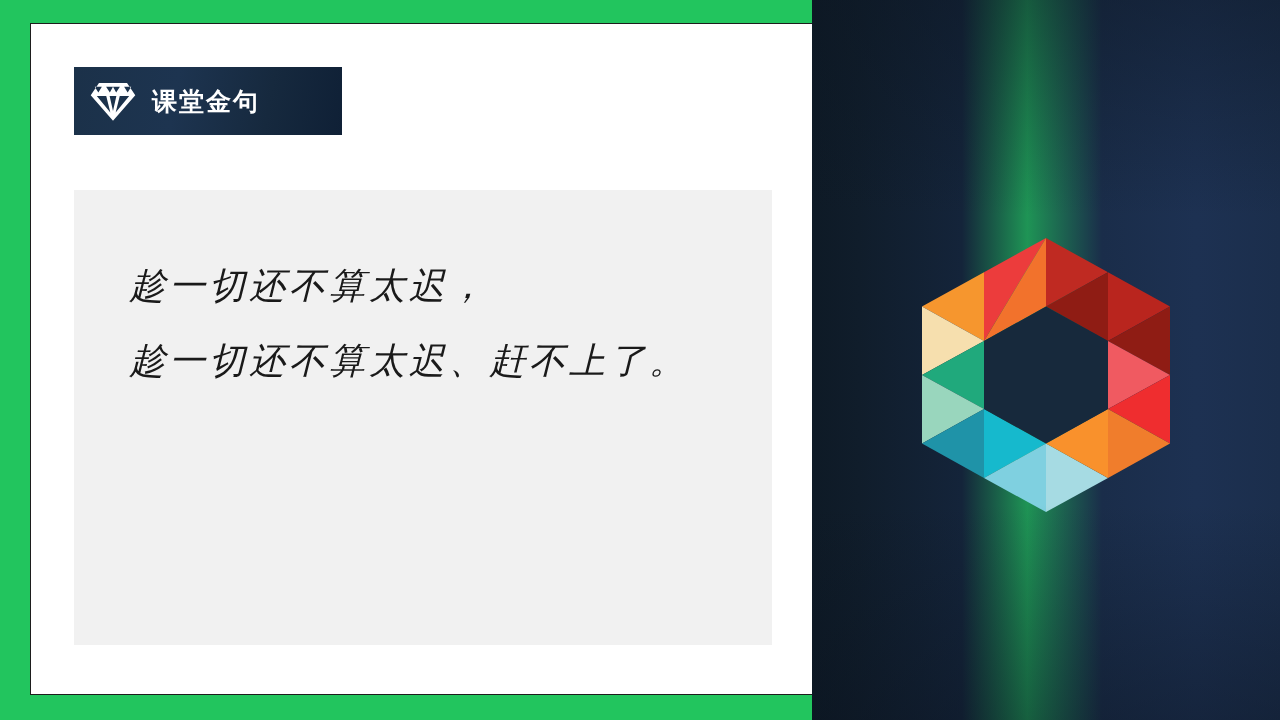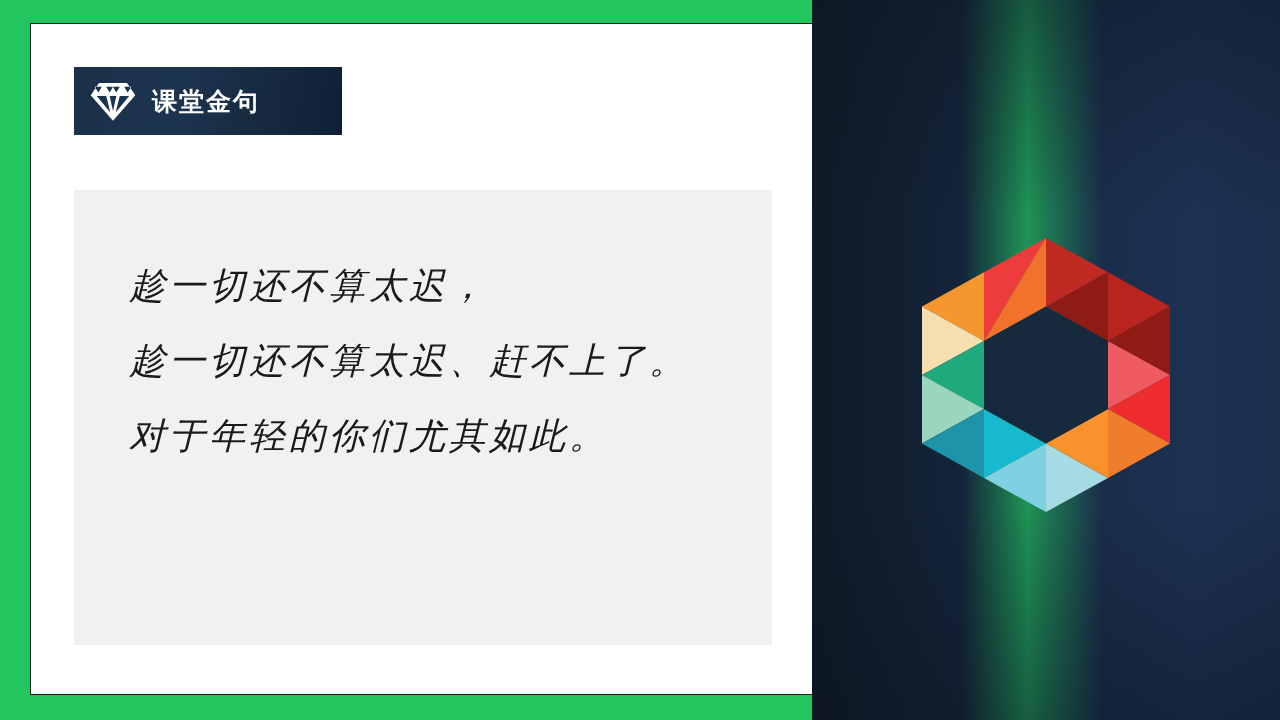--- a/index.html
+++ b/index.html
@@ -137,21 +137,20 @@
                  M27.3 22 L36.7 22 L32 43 Z" fill-rule="evenodd"></path>
       </g>
     </svg>
     <div class="badge-title">课堂金句</div>
   </div>
 
   <div class="quote-panel">
     <div class="quote-lines">
       <div class="quote-line">趁一切还不算太迟，</div>
       <div class="quote-line">趁一切还不算太迟、赶不上了。</div>
-      <div class="quote-line">对于年轻的你们尤其如此。</div>
     </div>
   </div>
 
   <div class="right-panel">
     <div class="logo-wrap">
 
       <svg class="logo-svg" viewBox="0 0 248 274" aria-hidden="true">
 
         <polygon points="124,0 62,34.3 62,103" fill="#ec3c3c"></polygon>
         <polygon points="124,0 62,103 124,68.5" fill="#f2722c"></polygon>

